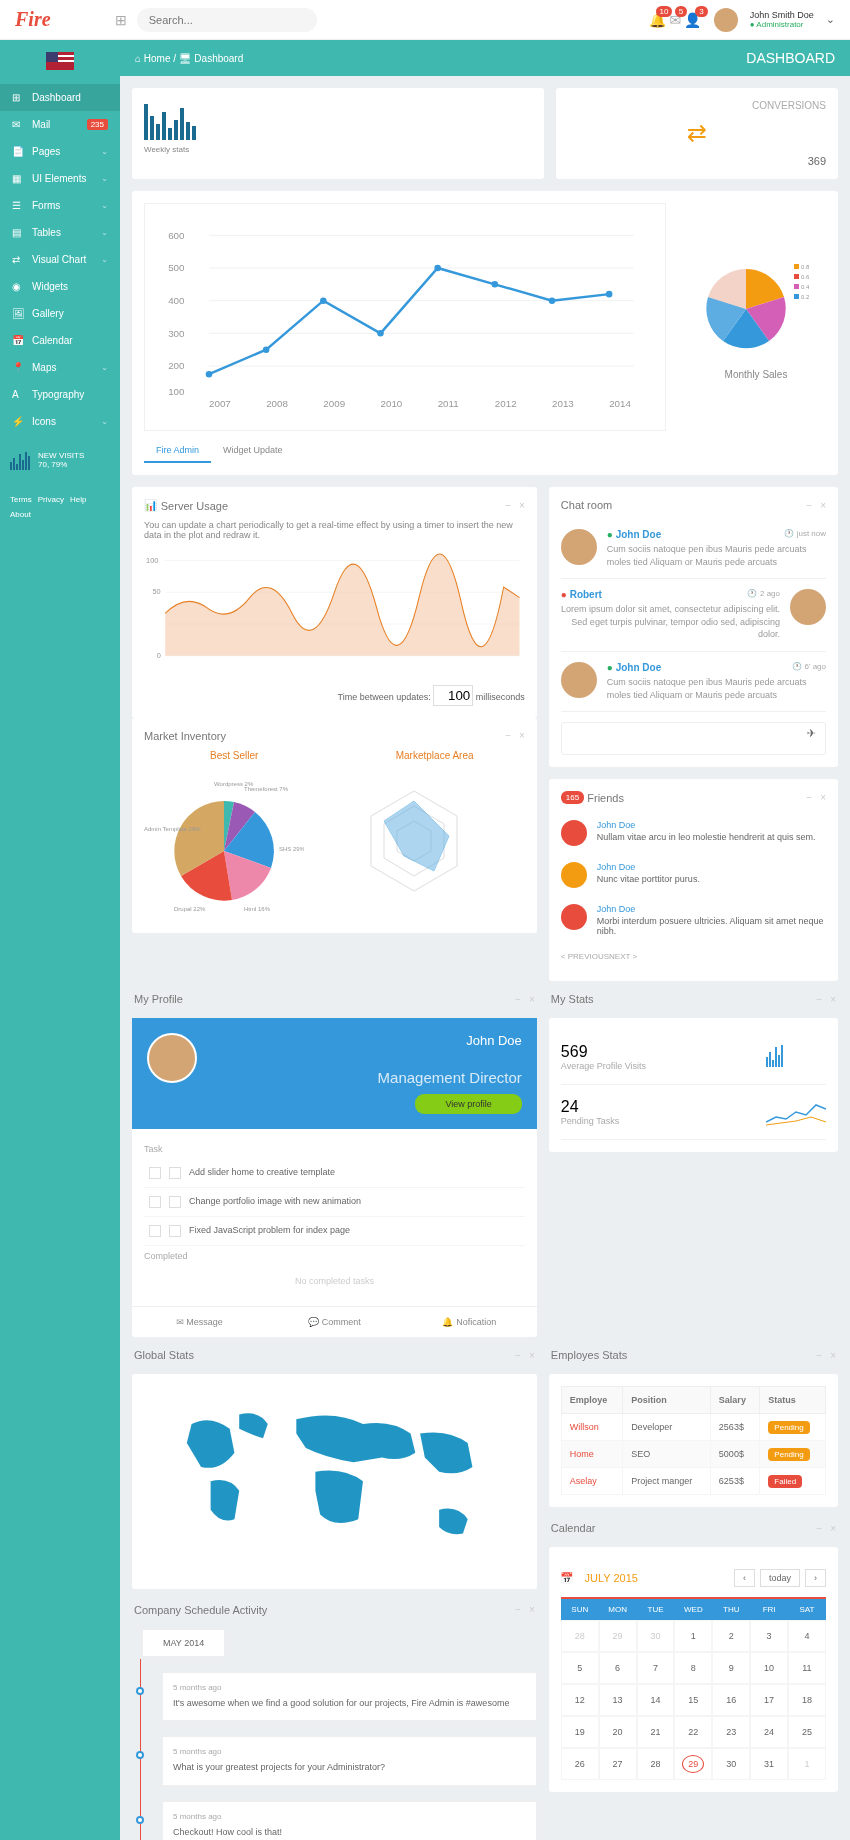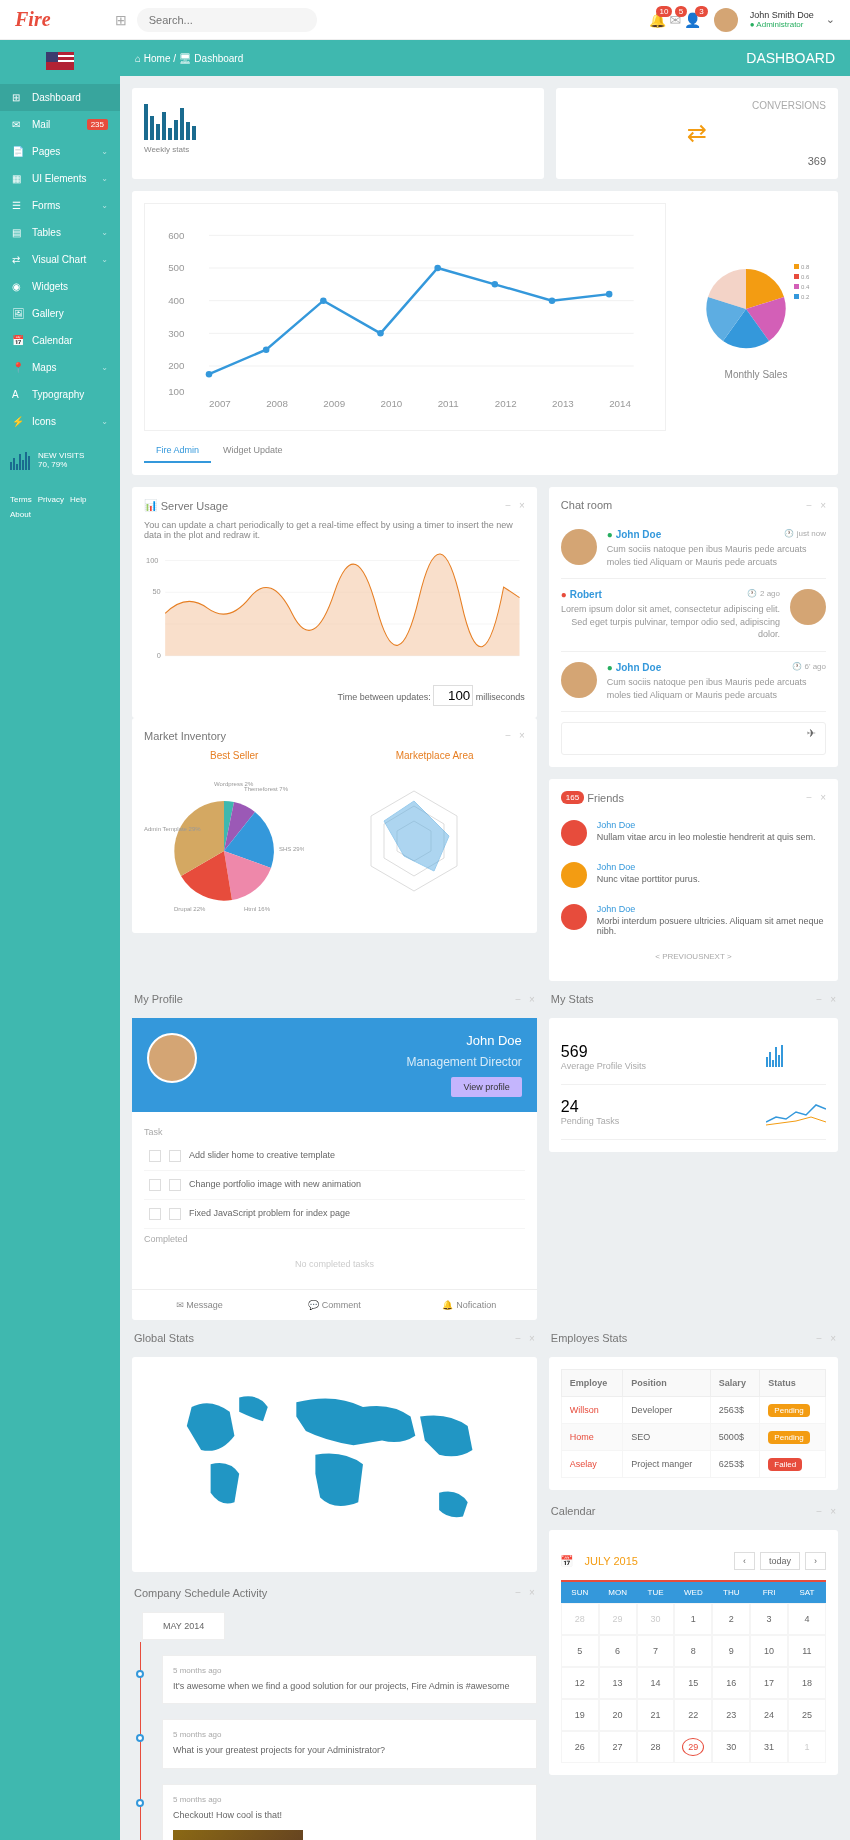--- a/index.html
+++ b/index.html
@@ -70,30 +70,30 @@
 .chat-name.red:before{content:'● ';color:#e74c3c}
 .chat-time{color:#aaa;font-size:8px}
 .chat-text{color:#999;line-height:1.4}
 .chat-item.right{flex-direction:row-reverse;text-align:right}
 .chat-input{padding:8px;border:1px solid #eee;border-radius:3px;width:100%;margin-top:10px}
 .friends-badge{background:#e74c3c;color:#fff;font-size:8px;padding:2px 5px;border-radius:6px}
 .friend-item{display:flex;gap:10px;padding:8px 0}
 .friend-avatar{width:26px;height:26px;border-radius:50%;flex-shrink:0}
 .friend-text{font-size:9px}
 .friend-name{color:#3498db;margin-bottom:2px}
-.friend-nav{display:flex;justify-content:center;padding:8px 0;font-size:8px;color:#aaa}
+.friend-nav{display:flex;justify-content:flex-start;padding:8px 0;font-size:8px;color:#aaa}
 .charts-row{display:flex;gap:20px}
 .chart-half{flex:1;text-align:center}
 .chart-title{font-size:10px;margin-bottom:10px}
 .profile-header{background:#3498db;color:#fff;padding:15px;display:flex;gap:15px;margin:-12px -12px 0}
 .profile-avatar{width:50px;height:50px;border-radius:50%;background:#d4a574;border:2px solid #fff}
 .profile-info{margin-left:auto;text-align:right}
 .profile-name{font-size:13px}
-.profile-role{font-size:12px;opacity:0.8;margin:7px 0 8px}
-.btn-white{background:#c4b5fd;color:#333;border:none;padding:5px 12px;font-size:9px;border-radius:2px}
+.profile-role{font-size:15px;opacity:0.8;margin:21px 0 8px}
+.btn-white{background:#84cc16;color:#333;border:none;padding:5px 30px;font-size:9px;border-radius:9px}
 .task-section{padding:10px 0}
 .task-header{color:#aaa;font-size:9px;padding:5px 0}
 .task-item{padding:8px 5px;border-bottom:1px solid #f5f5f5;display:flex;gap:8px;font-size:9px}
 .task-check{width:12px;height:12px;border:1px solid #ddd}
 .task-none{text-align:center;color:#ccc;font-size:9px;padding:10px}
 .profile-actions{display:flex;border-top:1px solid #eee;margin:0 -12px -12px}
 .profile-action{flex:1;text-align:center;padding:10px;font-size:9px;color:#888}
 .stat-row{border-bottom:1px solid #f0f0f0;padding:12px 0;display:flex;align-items:center}
 .stat-info{flex:1}
 .stat-num{font-size:16px;color:#000000}

